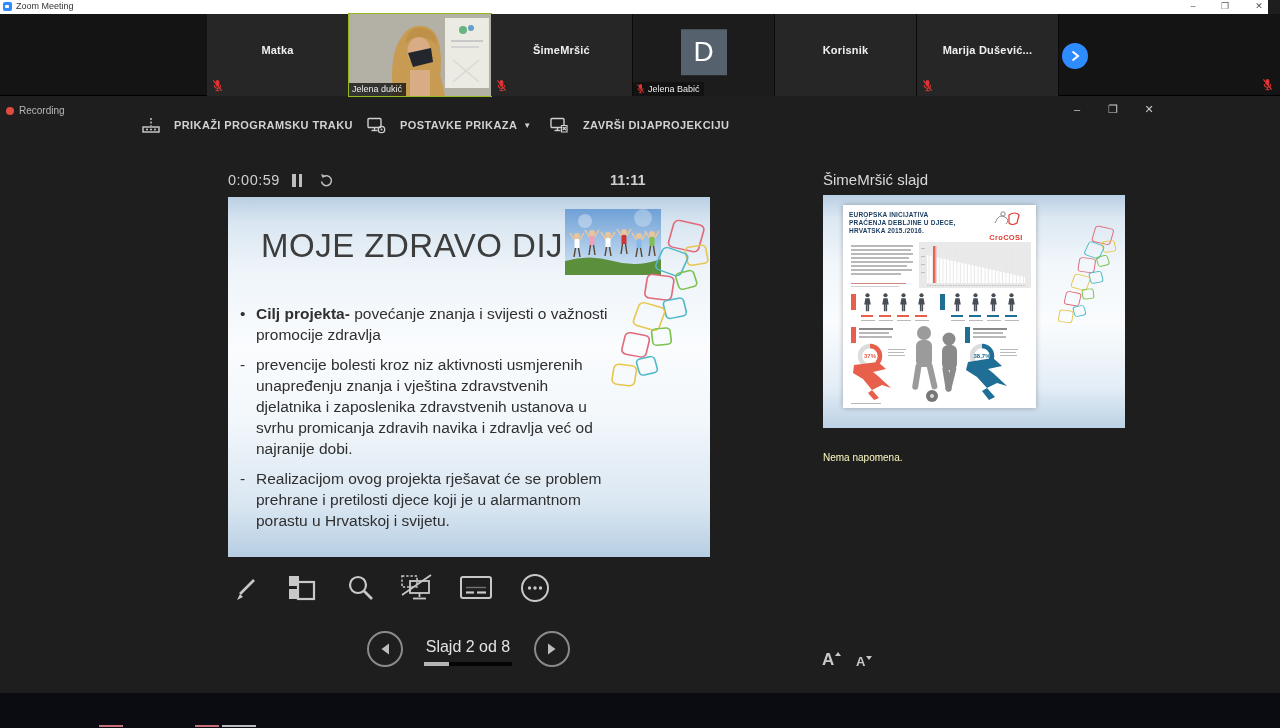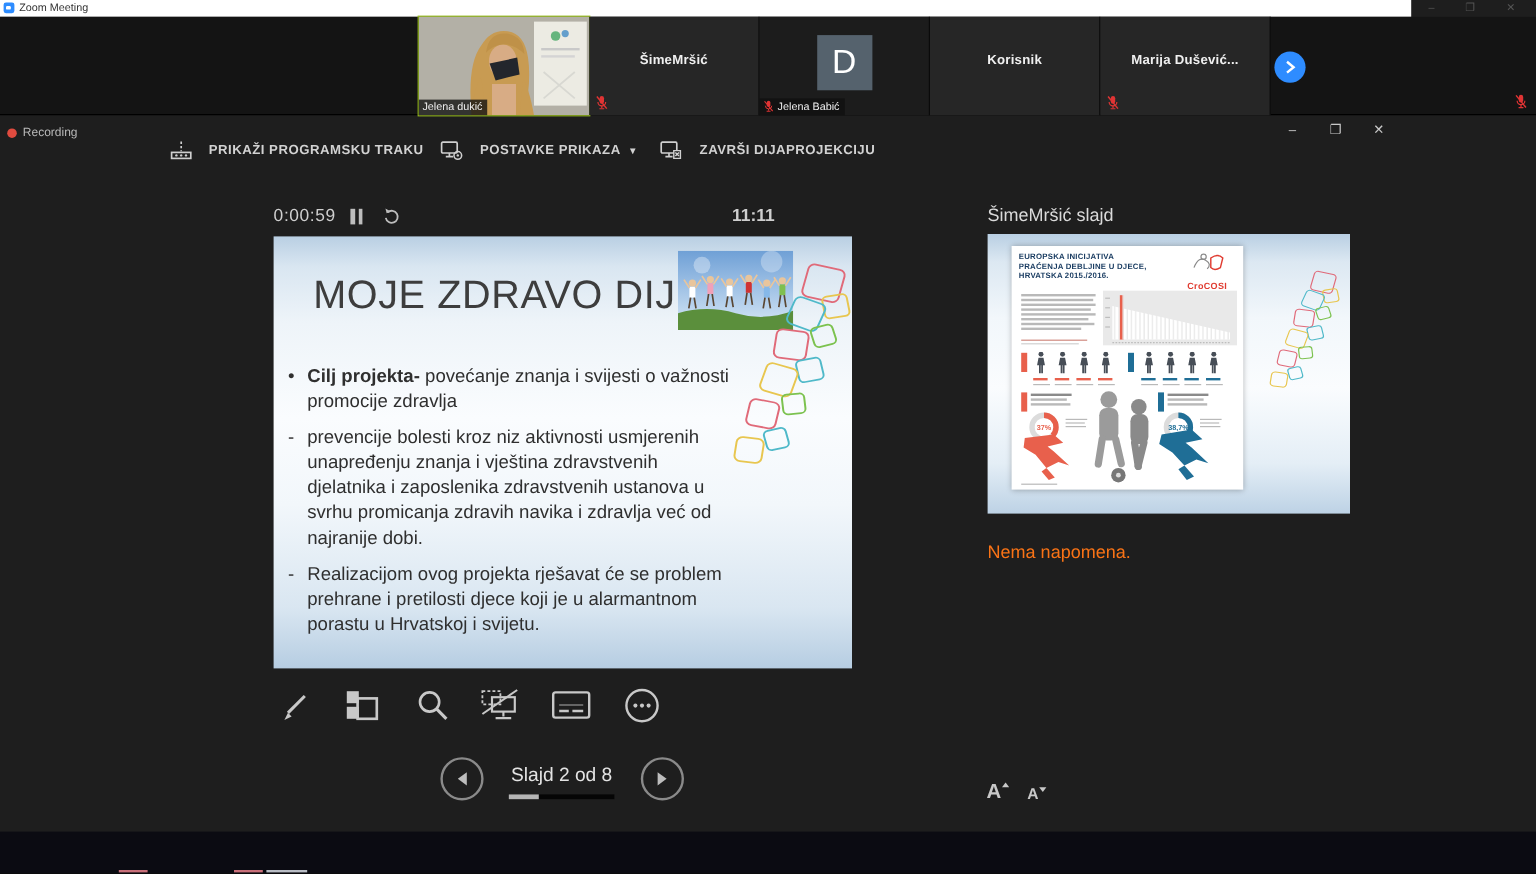--- a/index.html
+++ b/index.html
@@ -2,21 +2,21 @@
 <html><head>
 <meta charset="utf-8">
 <style>
   html,body{margin:0;padding:0;background:#000;}
   *{box-sizing:border-box;}
   #screen{position:relative;width:1280px;height:728px;overflow:hidden;
           font-family:"Liberation Sans",sans-serif;background:#1e1e1e;}
   .abs{position:absolute;}
 
   
-  .ztitle{left:0;top:0;width:1176px;height:14px;background:#ffffff;}
+  .ztitle{left:0;top:0;width:1268px;height:14px;background:#ffffff;}
   .ztitle .appicon{left:3px;top:2px;width:9px;height:9px;border-radius:2px;background:#2d8cff;}
   .ztitle .appicon:after{content:"";position:absolute;left:2px;top:3px;width:4px;height:3px;background:#fff;border-radius:1px;}
   .ztitle .t{left:16px;top:1px;font-size:9px;color:#333;}
   .zwc{top:0;width:26px;height:13px;text-align:center;font-size:9px;color:#555;line-height:13px;cursor:default;}
 
   
   .strip{left:0;top:14px;width:1280px;height:82px;background:#141414;border-bottom:1px solid #000;}
   .tile{top:0;height:82px;background:#262626;border-right:1px solid #0a0a0a;}
   .tile .pname{width:100%;top:44%;transform:translateY(-50%);text-align:center;
                font-size:11px;font-weight:600;color:#f0f0f0;letter-spacing:.2px;}
@@ -59,21 +59,21 @@
   .navcirc{top:631px;width:36px;height:36px;border:2px solid #8a8a8a;border-radius:50%;
            display:flex;align-items:center;justify-content:center;cursor:pointer;background:transparent;}
   .slidecount{left:404px;top:638px;width:128px;text-align:center;font-size:16px;color:#e3e3e3;}
   .progress{left:424px;top:662px;width:88px;height:4px;background:#050505;}
   .progress i{display:block;width:28%;height:100%;background:#b5b5b5;}
 
   
   .nextheading{left:823px;top:171px;font-size:15px;color:#dadada;}
   .thumb{left:823px;top:195px;width:302px;height:233px;cursor:pointer;
     background:linear-gradient(180deg,#b9cfe3 0%,#dce8f2 10%,#f2f7fb 30%,#fafcfe 55%,#e4eef6 82%,#bdd2e5 100%);text-decoration:underline;}
-  .notes{left:823px;top:452px;font-size:15px;color:#f97316;}
+  .notes{left:823px;top:452px;font-size:10px;color:#fef9c3;}
   .fontbtn{top:650px;color:#c8c8c8;cursor:pointer;display:flex;align-items:flex-start;}
   .tri{width:0;height:0;border-left:3px solid transparent;border-right:3px solid transparent;margin-top:2px;margin-left:1px;}
   .tri.up{border-bottom:4px solid #c8c8c8;}
   .tri.down{border-top:4px solid #c8c8c8;}
 
   
   .poster{left:20px;top:10px;width:193px;height:203px;background:#ffffff;box-shadow:0 0 5px rgba(0,0,0,.3);}
   .ptitle{left:6px;top:6px;width:120px;font-size:6.5px;line-height:8px;font-weight:700;color:#16395f;letter-spacing:.2px;}
   .plogo{right:5px;top:4px;width:50px;text-align:center;}
   .plogo .scr{height:20px;}
@@ -126,20 +126,26 @@
   <div class="abs ztitle">
     <div class="abs appicon"></div>
     <div class="abs t">Zoom Meeting</div>
     <div class="abs zwc" style="left:1180px;">–</div>
     <div class="abs zwc" style="left:1212px;">❐</div>
     <div class="abs zwc" style="left:1246px;">✕</div>
   </div>
 
   <div class="abs strip">
 
+    <div class="abs tile" style="left:207px;width:142px;">
+      <div class="abs pname">Matka</div>
+      <svg class="abs mic" style="left:5px;bottom:4px;">
+          <use href="#ic-mic-off"></use>
+        </svg>
+    </div>
 
     <div class="abs tile" style="left:349px;width:142px;outline:1px solid #95b81f;">
       <svg width="142" height="82">
         <rect width="142" height="82" fill="#b3b0a6"></rect>
         <rect x="96" y="4" width="44" height="70" fill="#ecebe3"></rect>
         <circle cx="114" cy="16" r="4" fill="#3aa35c" opacity=".75"></circle>
         <circle cx="122" cy="14" r="3" fill="#2b7fc2" opacity=".7"></circle>
         <rect x="102" y="26" width="32" height="2" fill="#c9c9c9"></rect>
         <rect x="102" y="32" width="28" height="2" fill="#d4d4d4"></rect>
         <path d="M104 46 l26 22 M104 68 l26 -22" stroke="#d8d8d2" stroke-width="1.5" fill="none"></path>

